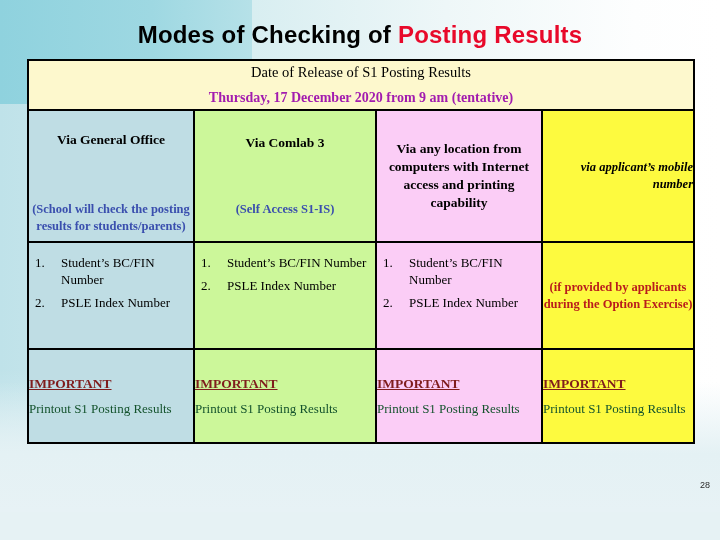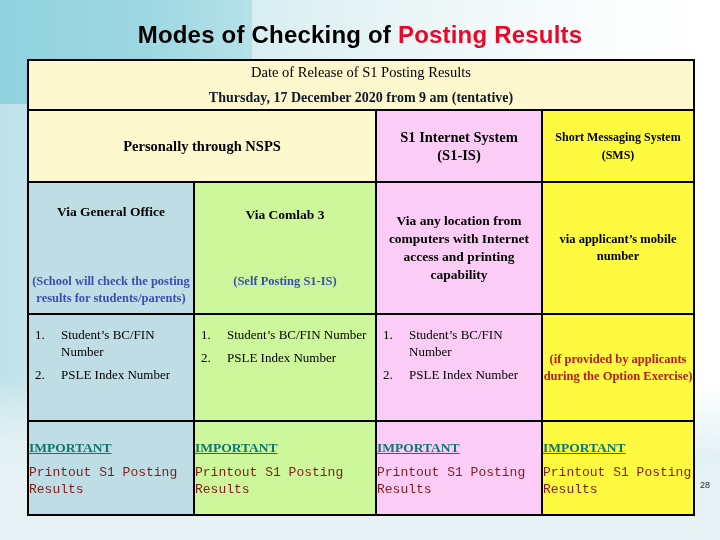--- a/index.html
+++ b/index.html
@@ -92,21 +92,21 @@
     padding: 6px 8px 8px 8px;
   }
   .banner .line1 {
     font-size: 14.5px;
     color: #000000;
     line-height: 22px;
   }
   .banner .line2 {
     font-size: 14px;
     font-weight: bold;
-    color: #0f172a;
+    color: #a21caf;
     line-height: 22px;
     padding-top: 4px;
   }
 
   
   .hdr {
     text-align: center;
     font-weight: bold;
     color: #000000;
     line-height: 18px;
@@ -140,25 +140,26 @@
     display: block;
     line-height: 18px;
   }
   .desc .head-line {
     font-weight: bold;
     font-size: 13.5px;
     display: block;
     padding-bottom: 3px;
   }
   .desc-sms {
-    text-align: center;
+    text-align: right;
     font-weight: bold;
     font-size: 12.5px;
     line-height: 17px;
     color: #000000;
+    font-style: italic;
   }
 
   
   .reqlist {
     margin: 0;
     padding: 2px 4px 2px 6px;
     font-size: 13px;
     line-height: 17px;
     color: #000000;
   }
@@ -177,34 +178,33 @@
   .note {
     text-align: center;
     font-weight: bold;
     font-size: 12.5px;
     line-height: 17px;
     color: #b91c1c;
   }
 
   
   .imp-head {
-    color: #0f766e;
+    color: #7f1d1d;
     font-weight: bold;
     font-size: 13.5px;
     text-decoration: underline;
     display: block;
     line-height: 18px;
   }
   .imp-body {
     font-size: 13px;
     line-height: 17px;
-    color: #7f1d1d;
+    color: #14532d;
     display: block;
     padding-top: 7px;
-    font-family: Liberation Mono, monospace;
   }
   .imp-cell { padding: 6px 7px 8px 7px; vertical-align: top; }
 
   
   #page-number {
     position: absolute;
     right: 10px;
     bottom: 22px;
     font-family: "Liberation Sans", sans-serif;
     font-size: 9px;
@@ -230,40 +230,29 @@
     </colgroup>
     <tbody>
 
       <tr>
         <td colspan="4" class="c-cream banner">
           <div class="line1">Date of Release of S1 Posting Results</div>
           <div class="line2">Thursday, 17 December 2020 from 9 am (tentative)</div>
         </td>
       </tr>
 
-      <tr>
-        <td colspan="2" class="c-cream hdr hdr-big cell-pad" style="height:70px">Personally through NSPS</td>
-        <td class="c-pink hdr hdr-big cell-pad">
-          <span>S1 Internet System</span><br>
-          <span>(S1-IS)</span>
-        </td>
-        <td class="c-yellow hdr hdr-sm cell-pad">
-          <span>Short Messaging System</span><br>
-          <span>(SMS)</span>
-        </td>
-      </tr>
 
       <tr>
         <td class="c-blue desc cell-pad" style="height:110px;vertical-align:top;padding-top:20px">
           <span class="head-line">Via General Office</span>
           <span class="sub">(School will check the posting results for students/parents)</span>
         </td>
         <td class="c-green desc cell-pad">
           <span class="strong">Via Comlab 3</span>
-          <span class="sub">(Self Posting S1-IS)</span>
+          <span class="sub">(Self Access S1-IS)</span>
         </td>
         <td class="c-pink desc cell-pad">
           <span class="plain">Via any location from computers with Internet access and printing capability</span>
         </td>
         <td class="c-yellow desc-sms cell-pad">
           <span>via applicant’s mobile number</span>
         </td>
       </tr>
 
       <tr>

